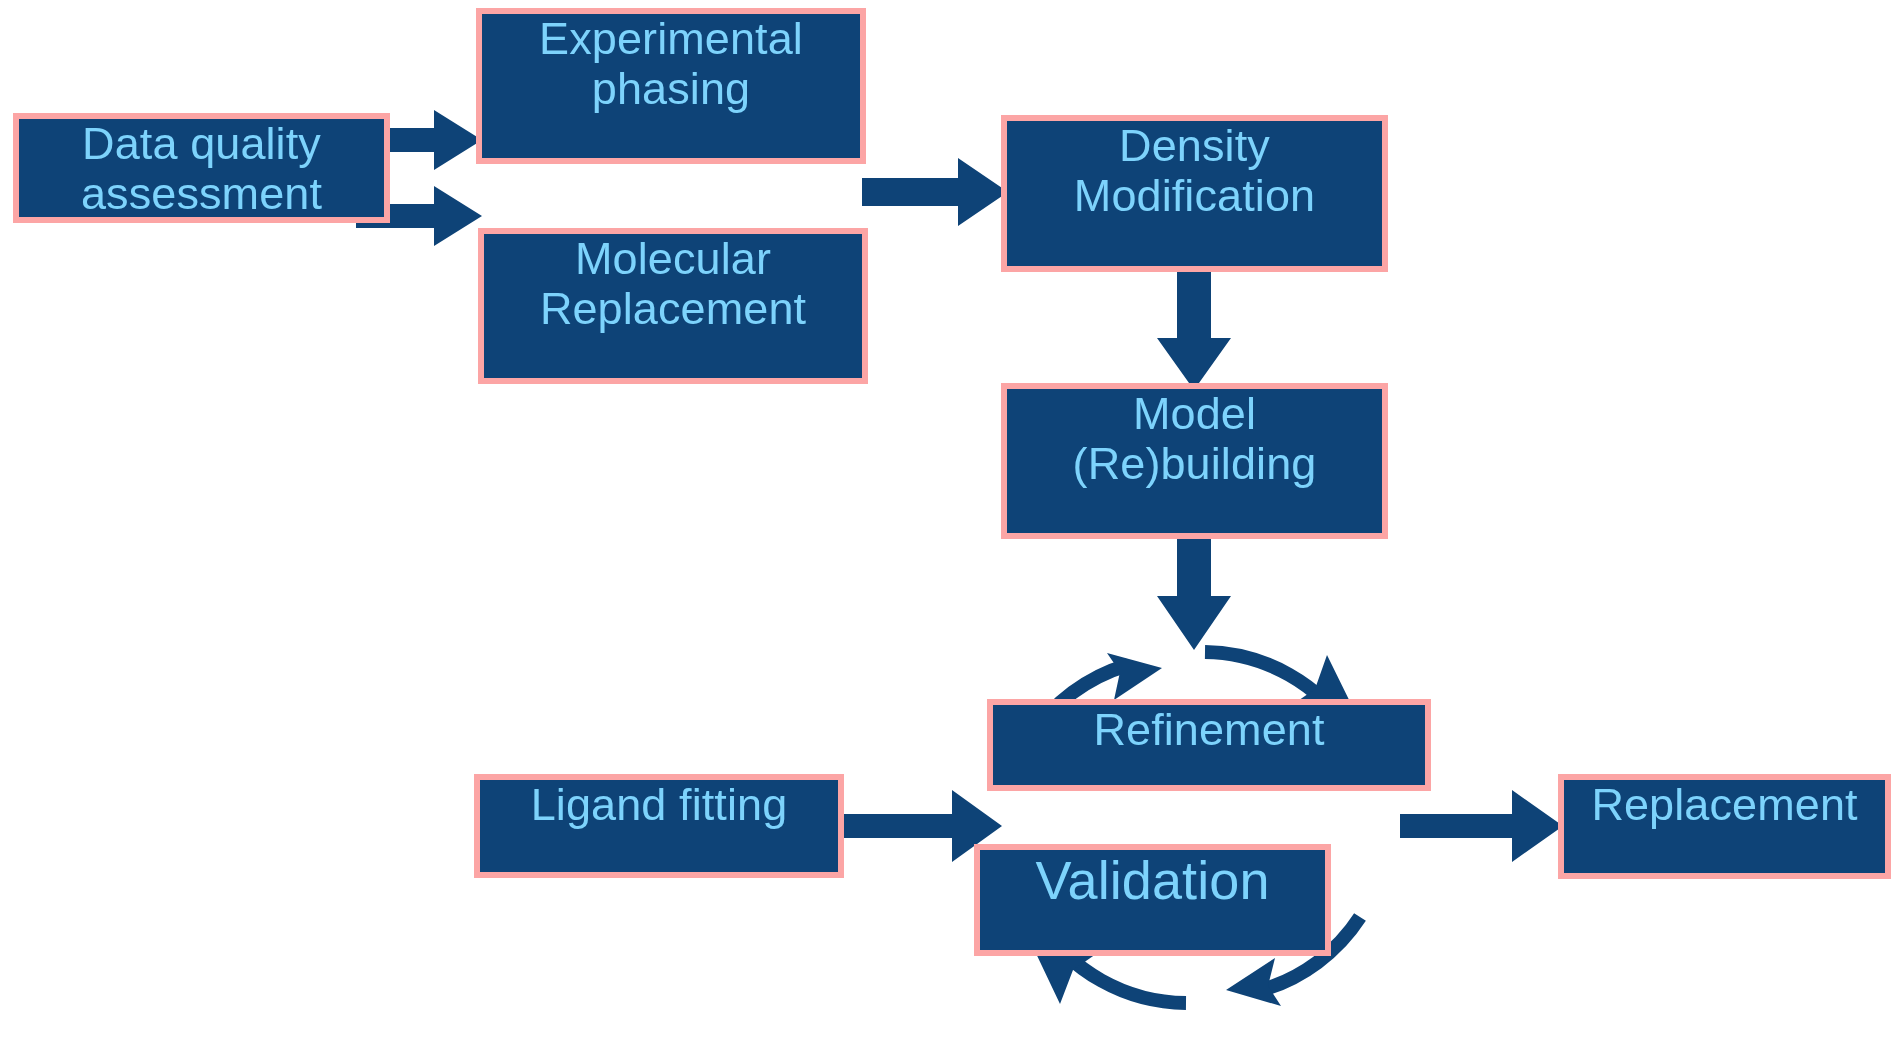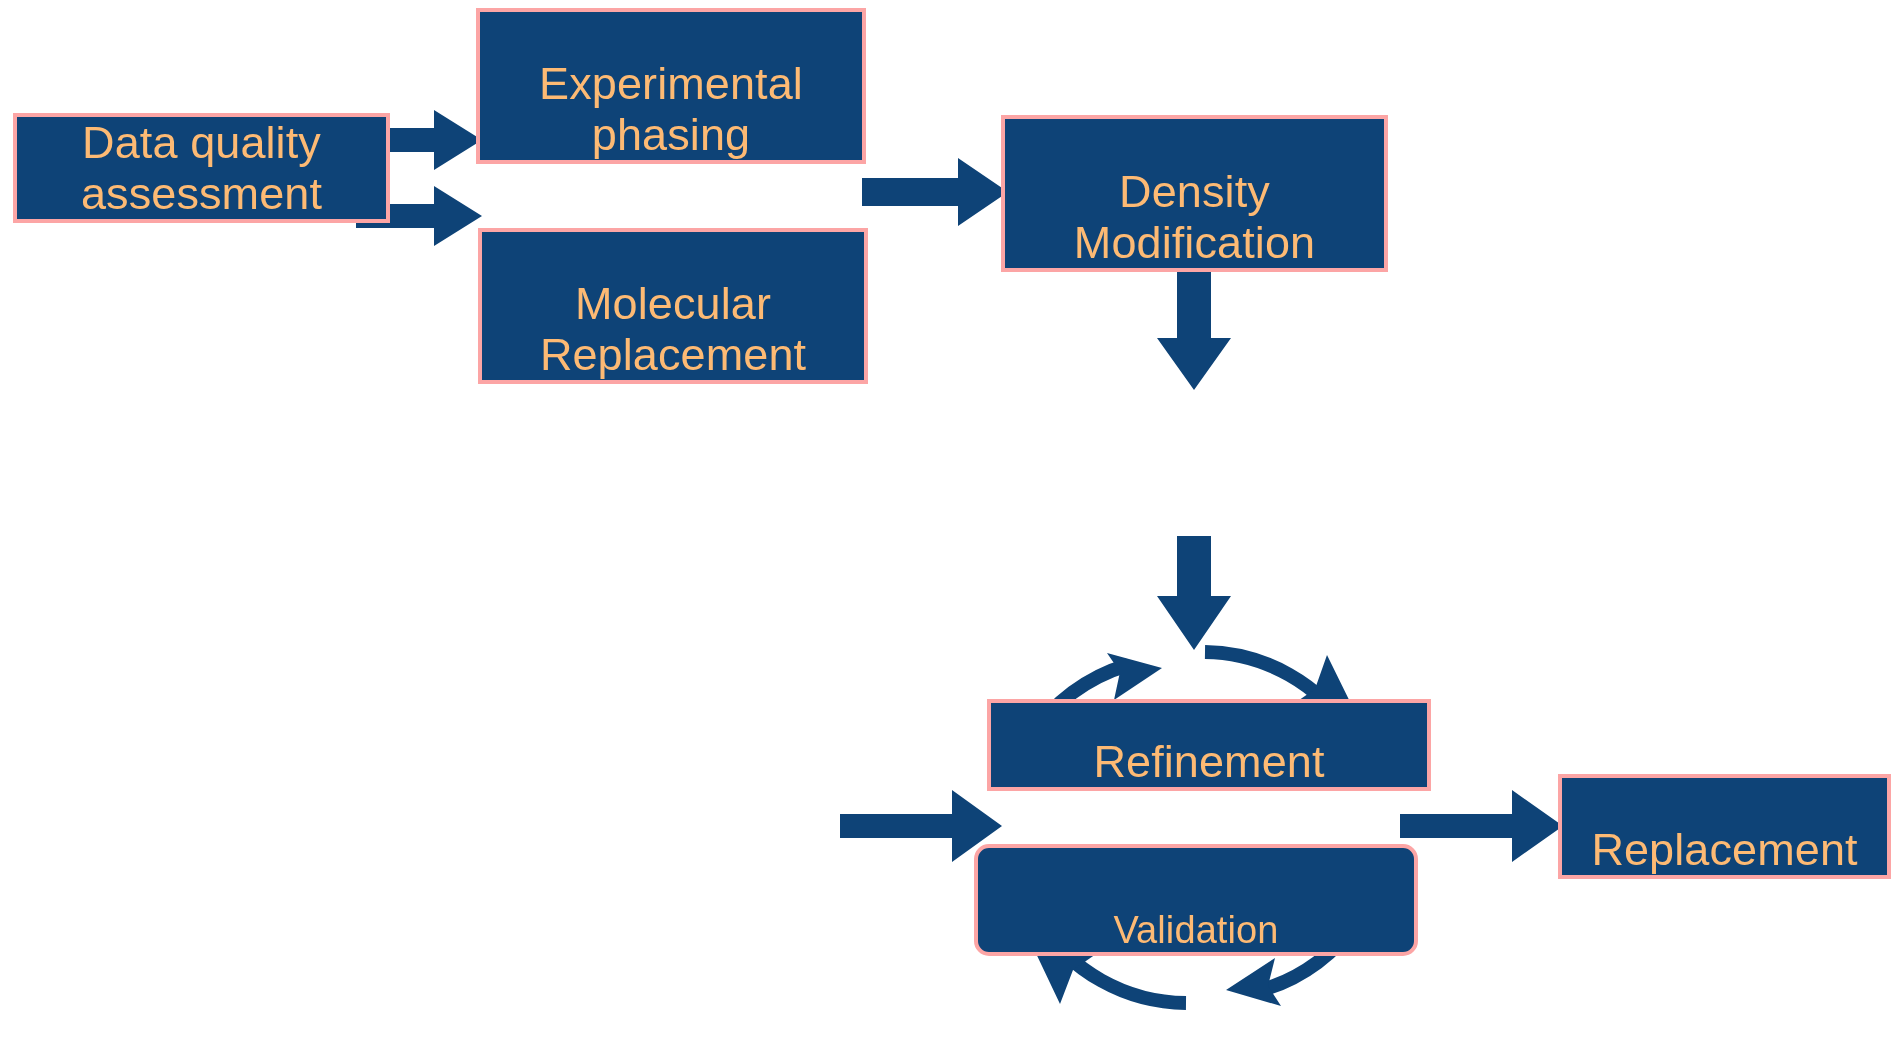--- a/index.html
+++ b/index.html
@@ -14,24 +14,24 @@
     position: relative;
     width: 1903px;
     height: 1043px;
     background: #ffffff;
     overflow: hidden;
   }
   .node {
     position: absolute;
     box-sizing: border-box;
     background: #0E4377;
-    border: 4px solid #fca5a5;
-    color: #fdba74;
+    border: 6px solid #fca5a5;
+    color: #7dd3fc;
     display: flex;
-    align-items: flex-end;
+    align-items: flex-start;
     justify-content: center;
     text-align: center;
     line-height: 1.12;
     font-weight: 400;
     letter-spacing: 0.1px;
     z-index: 5;
   }
   .node .label {
     display: block;
     width: 100%;
@@ -39,21 +39,21 @@
     box-sizing: border-box;
     white-space: pre-line;
   }
   
   #node-data-quality      { left: 13px;   top: 113px; width: 377px; height: 110px; font-size: 45px; }
   #node-experimental      { left: 476px;  top: 8px;   width: 390px; height: 156px; font-size: 45px; }
   #node-molecular         { left: 478px;  top: 228px; width: 390px; height: 156px; font-size: 45px; }
   #node-density           { left: 1001px; top: 115px; width: 387px; height: 157px; font-size: 45px; }
   #node-model             { left: 1001px; top: 383px; width: 387px; height: 156px; font-size: 45px; }
   #node-refinement        { left: 974px;  top: 699px; width: 444px; height: 92px;  font-size: 45px; margin-left: 13px; }
-  #node-validation        { left: 974px;  top: 844px; width: 444px; height: 112px; font-size: 38px; border-radius: 15px; }
+  #node-validation        { left: 974px;  top: 844px; width: 357px; height: 112px; font-size: 54px; }
   #node-ligand            { left: 474px;  top: 774px; width: 370px; height: 104px; font-size: 45px; }
   #node-deposition        { left: 1558px; top: 774px; width: 333px; height: 105px; font-size: 45px; }
 
   
   .conn-layer {
     position: absolute;
     left: 0; top: 0;
     width: 1903px;
     height: 1043px;
     z-index: 2;
@@ -133,27 +133,34 @@
   <div class="node" id="node-molecular">
     <span class="label">Molecular
 Replacement</span>
   </div>
 
   <div class="node" id="node-density">
     <span class="label">Density
 Modification</span>
   </div>
 
+  <div class="node" id="node-model">
+    <span class="label">Model
+(Re)building</span>
+  </div>
 
   <div class="node" id="node-refinement">
     <span class="label">Refinement</span>
   </div>
 
   <div class="node" id="node-validation">
     <span class="label">Validation</span>
   </div>
 
+  <div class="node" id="node-ligand">
+    <span class="label">Ligand fitting</span>
+  </div>
 
   <div class="node" id="node-deposition">
     <span class="label">Replacement</span>
   </div>
 
 </div>
 
 </body></html>

